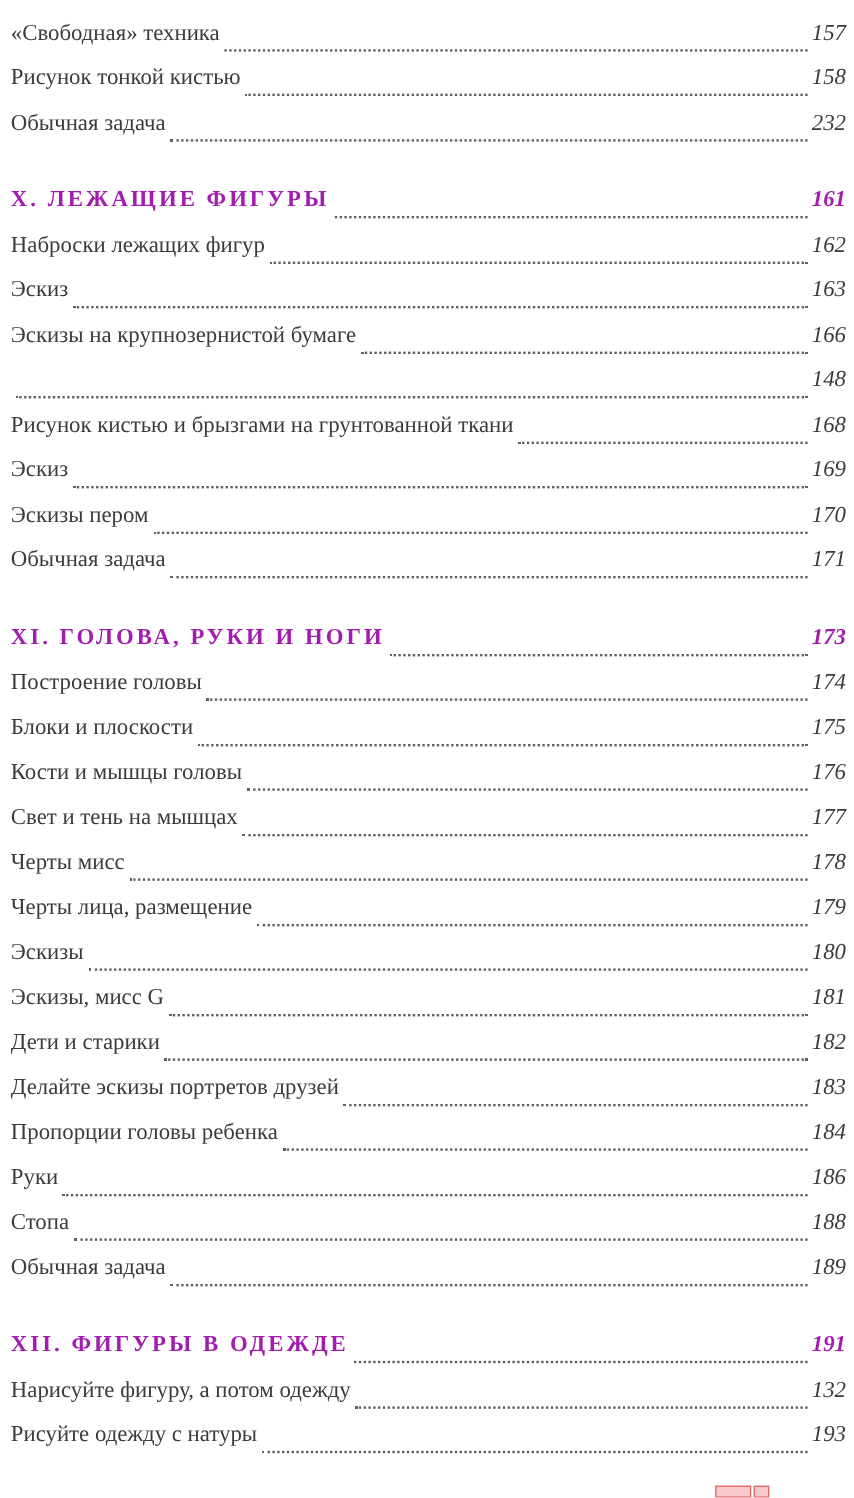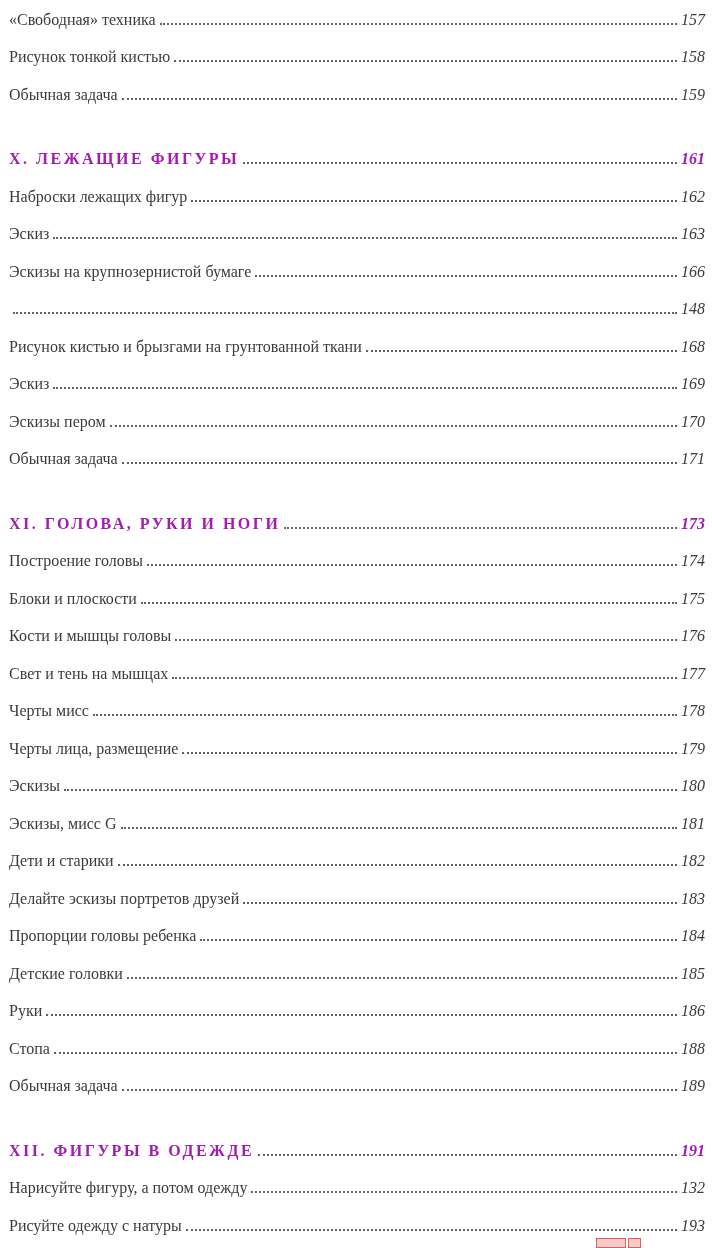--- a/index.html
+++ b/index.html
@@ -16,23 +16,23 @@
     overflow: hidden;
   }
   .page {
     padding: 1px 7px 0 9px;
   }
   .section + .section {
     margin-top: 27px;
   }
   .toc-line {
     display: flex;
-    align-items: center;
+    align-items: flex-end;
     height: 37.5px;
-    font-size: 16px;
+    font-size: 19px;
   }
   .toc-line .title {
     white-space: nowrap;
   }
   .toc-line .leader {
     flex: 1;
     border-bottom: 2px dotted #616161;
     margin: 0 4px;
     position: relative;
     top: 4px;
@@ -79,21 +79,21 @@
           <span class="pagenum">157</span>
         </div>
         <div class="toc-line">
           <span class="title">Рисунок тонкой кистью</span>
           <span class="leader"></span>
           <span class="pagenum">158</span>
         </div>
         <div class="toc-line">
           <span class="title">Обычная задача</span>
           <span class="leader"></span>
-          <span class="pagenum">159</span>
+          <span class="pagenum">232</span>
         </div>
       </div>
       <div class="section">
         <div class="toc-line heading">
           <span class="title">X. ЛЕЖАЩИЕ ФИГУРЫ</span>
           <span class="leader"></span>
           <span class="pagenum">161</span>
         </div>
         <div class="toc-line">
           <span class="title">Наброски лежащих фигур</span>
@@ -188,25 +188,20 @@
         </div>
         <div class="toc-line">
           <span class="title">Делайте эскизы портретов друзей</span>
           <span class="leader"></span>
           <span class="pagenum">183</span>
         </div>
         <div class="toc-line">
           <span class="title">Пропорции головы ребенка</span>
           <span class="leader"></span>
           <span class="pagenum">184</span>
-        </div>
-        <div class="toc-line">
-          <span class="title">Детские головки</span>
-          <span class="leader"></span>
-          <span class="pagenum">185</span>
         </div>
         <div class="toc-line">
           <span class="title">Руки</span>
           <span class="leader"></span>
           <span class="pagenum">186</span>
         </div>
         <div class="toc-line">
           <span class="title">Стопа</span>
           <span class="leader"></span>
           <span class="pagenum">188</span>

